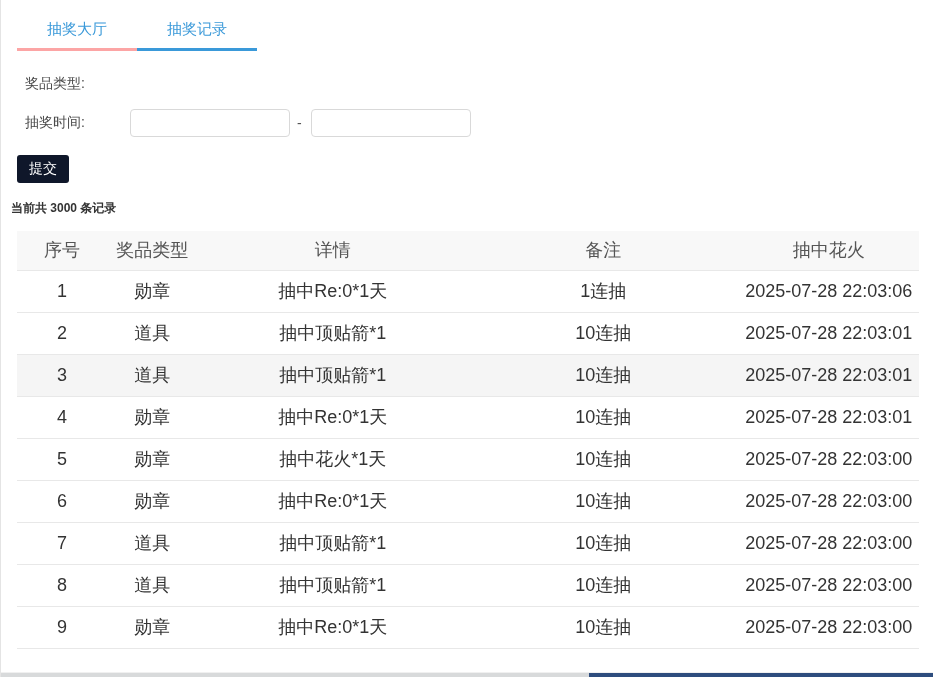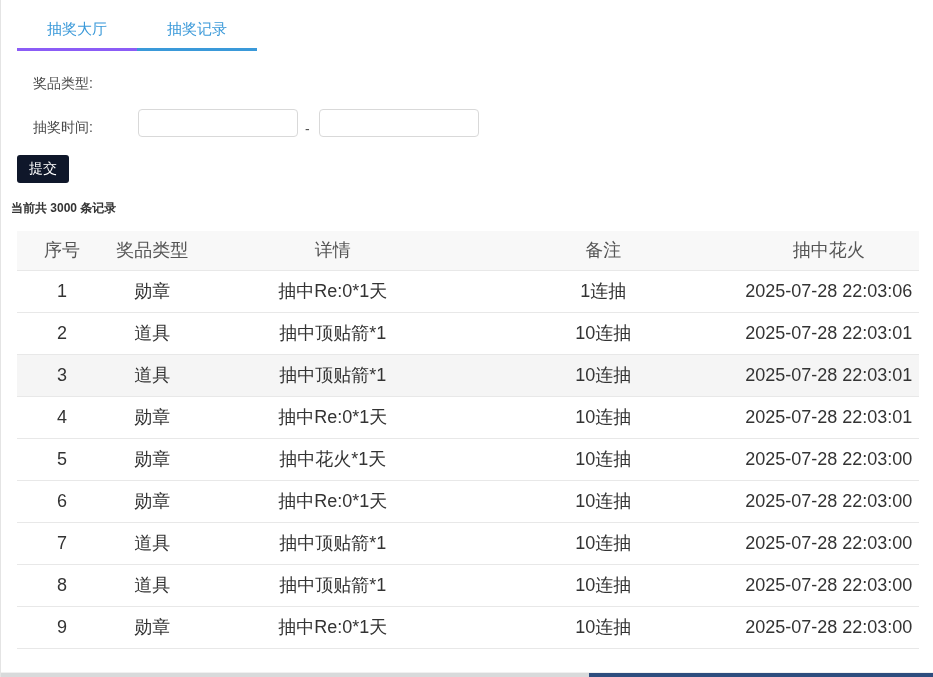--- a/index.html
+++ b/index.html
@@ -19,30 +19,30 @@
   .tabs {
     display: flex;
     margin: 12px 0 0 16px;
   }
   .tab {
     width: 120px;
     text-align: center;
     font-size: 15px;
     color: #3a99d9;
     padding: 8px 0 9px 0;
-    border-bottom: 3px solid #8b5cf6;
+    border-bottom: 3px solid #fca5a5;
     cursor: pointer;
   }
   .tab.active { border-bottom-color: #3a99d9; }
 
   
   .filter-row {
-    margin: 24px 0 0 32px;
+    margin: 24px 0 0 24px;
     display: flex;
-    align-items: flex-end;
+    align-items: center;
     font-size: 14px;
     color: #4a4a4a;
   }
   .flabel { width: 105px; flex: 0 0 105px; }
   .options { display: flex; align-items: center; }
   .opt { margin-right: 26px; color: #333; cursor: pointer; }
   .opt.active { color: #3a99d9; }
 
   .time-row { margin-top: 16px; }
   .time-input {

